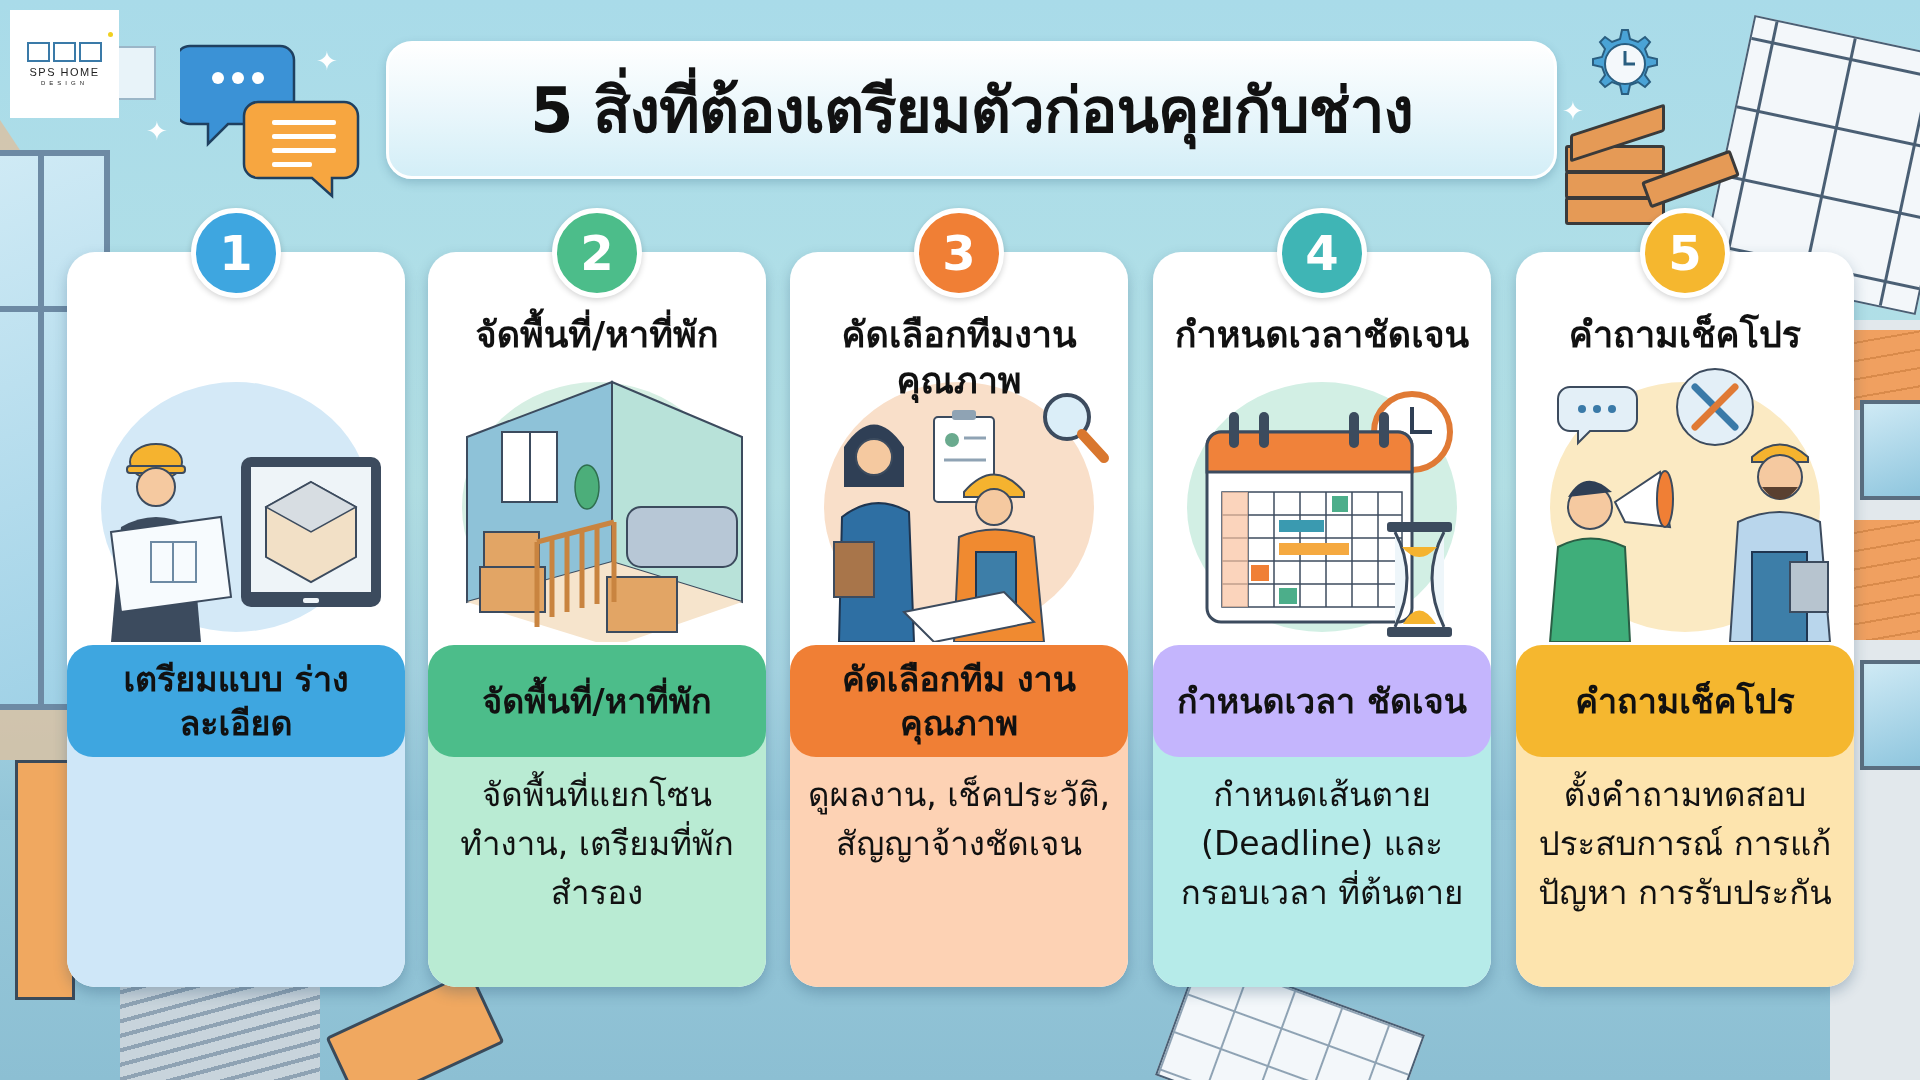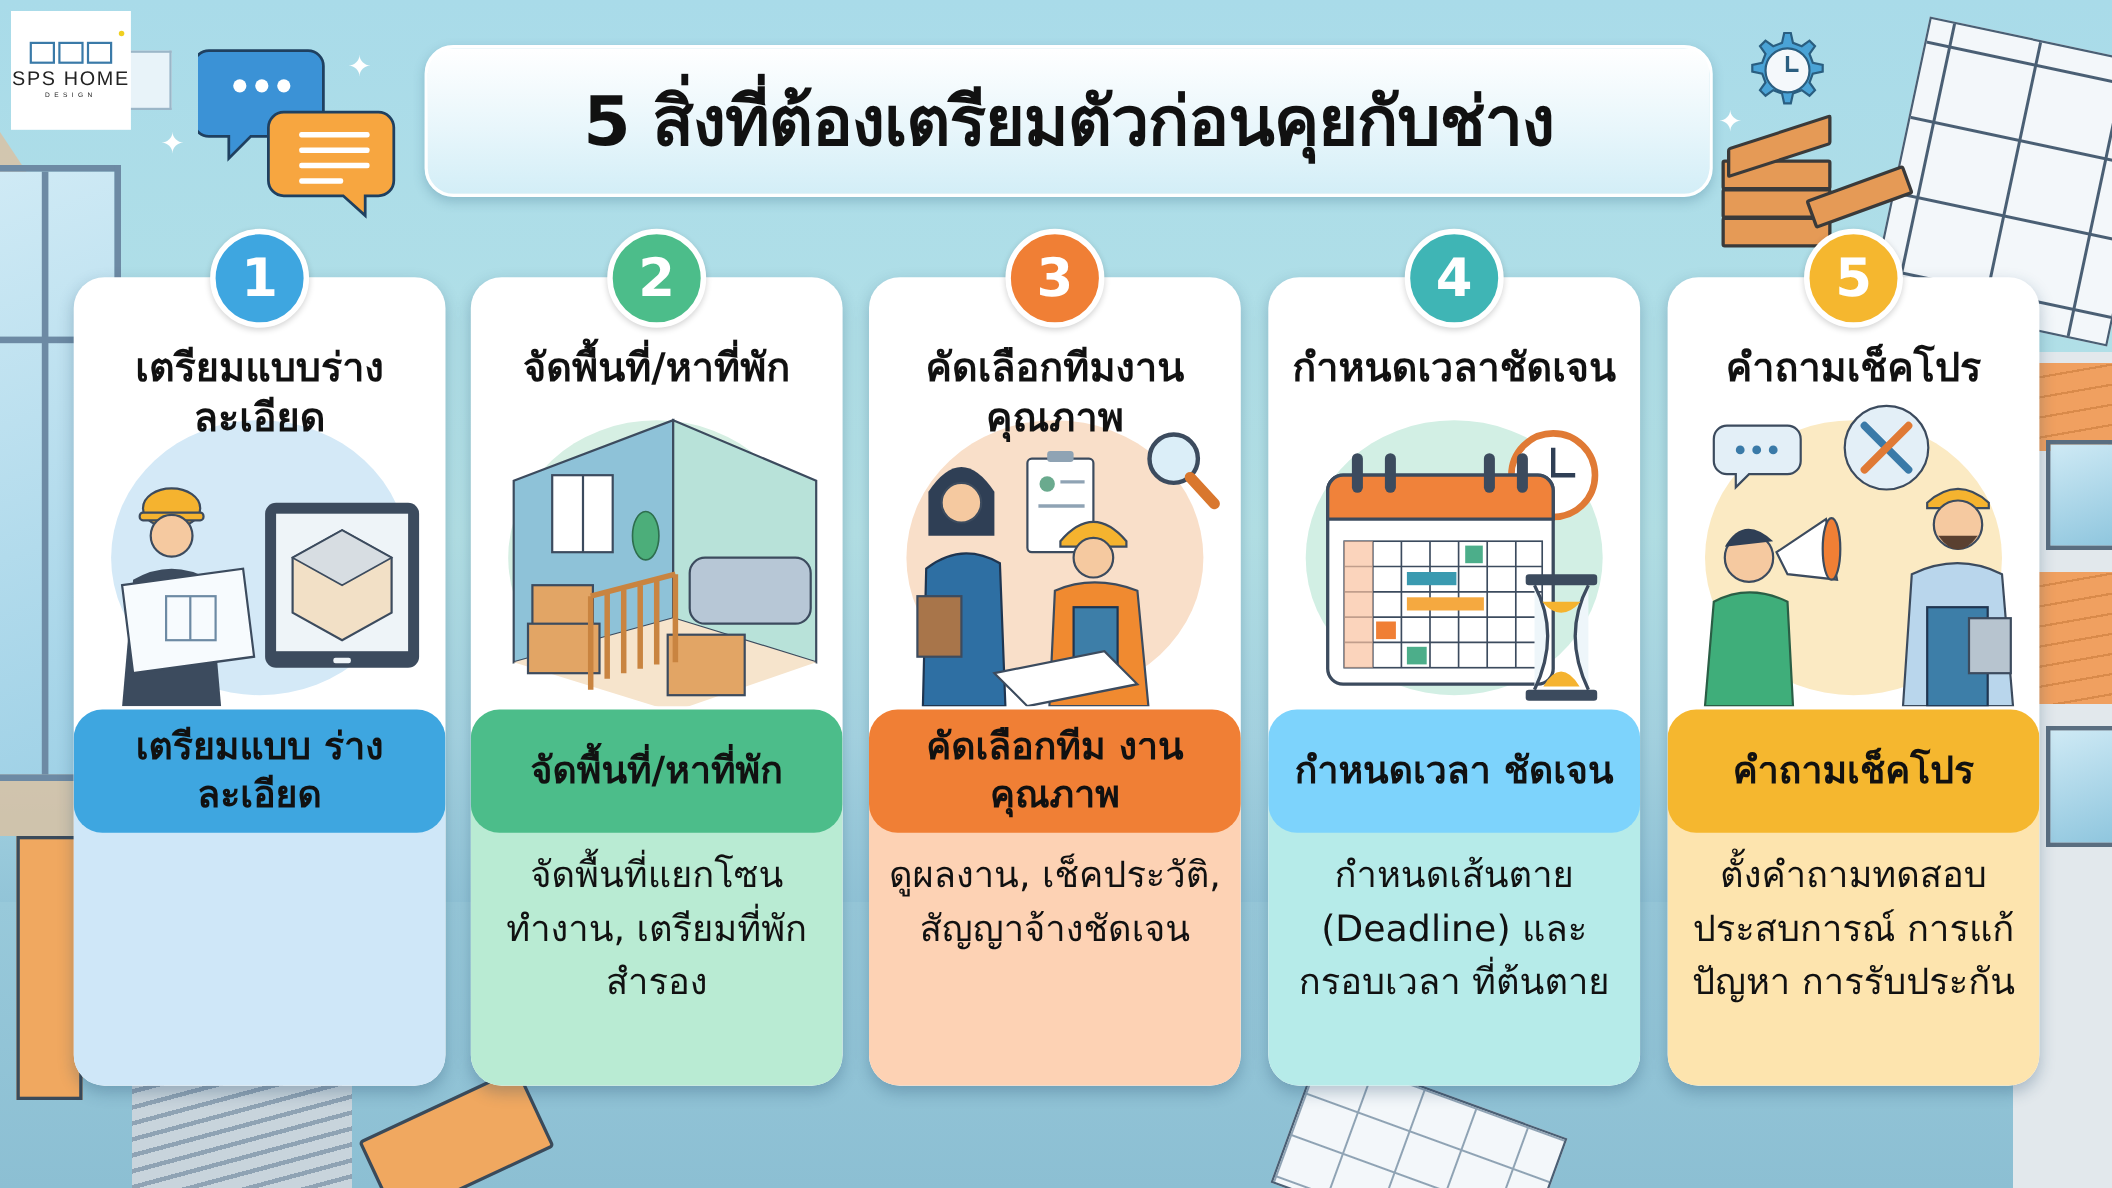--- a/index.html
+++ b/index.html
@@ -103,21 +103,21 @@
   .sparkle { position: absolute; color: #fff; font-size: 26px; line-height: 1; }
 
   
   .logo {
     position: absolute; left: 10px; top: 10px; width: 109px; height: 108px;
     background: #fff; display: flex; flex-direction: column; align-items: center; justify-content: center;
   }
   .logo-mark { width: 76px; height: 20px; display: flex; gap: 3px; margin-bottom: 4px; position: relative; }
   .logo-mark span { flex: 1; border: 2px solid #3a7aa8; }
   .logo-dot { position: absolute; right: -10px; top: -10px; width: 5px; height: 5px; border-radius: 50%; background: #f0d020; }
-  .logo-name { font-family: "Liberation Sans", sans-serif; font-size: 18px; letter-spacing: 1.5px; color: #222; line-height: 1.1; }
+  .logo-name { font-family: "Liberation Sans", sans-serif; font-size: 11px; letter-spacing: 1.5px; color: #222; line-height: 1.1; }
   .logo-sub { font-family: "Liberation Sans", sans-serif; font-size: 6px; letter-spacing: 4px; color: #222; margin-top: 2px; }
 
   
   .title-box {
     position: absolute; left: 386px; top: 41px; width: 1171px; height: 138px;
     border-radius: 26px;
     background: linear-gradient(180deg, #ffffff 0%, #e8f6fb 55%, #d3eef7 100%);
     box-shadow: 0 4px 10px rgba(40,90,120,.25);
     border: 3px solid #ffffff;
     display: flex; align-items: center; justify-content: center;
@@ -252,21 +252,20 @@
       <rect x="46" y="104" width="58" height="7" rx="3" fill="#f5b32f" stroke="#3c4b5e" stroke-width="2"></rect>
       <circle cx="75" cy="125" r="19" fill="#f5c9a0" stroke="#3c4b5e" stroke-width="2"></circle>
       <path d="M30 280 L40 165 Q75 145 110 165 L120 280 Z" fill="#3c4b5e"></path>
       <path d="M30 170 L140 155 L150 235 L40 250 Z" fill="#f7fbfe" stroke="#3c4b5e" stroke-width="2"></path>
       <rect x="70" y="180" width="45" height="40" fill="none" stroke="#6d8aa4" stroke-width="2"></rect>
       <line x1="92" y1="180" x2="92" y2="220" stroke="#6d8aa4" stroke-width="2"></line>
     </svg>
     <div class="desc-bg" style="background:#cfe7f8;"></div>
     <div class="band" style="background:#3ea6e0;">เตรียมแบบ ร่างละเอียด</div>
   </div>
-  <div class="card-heading">เตรียมแบบร่าง ละเอียด</div>
 </div>
 
 <div class="card" style="left:428px;">
   <div class="badge" style="background:#4cbd8a;">2</div>
   <div class="card-inner">
     <div class="illus" style="background:#d6efe3;"></div>
     <svg class="ill-svg" viewBox="0 0 310 280">
       <polygon points="25,75 170,20 170,200 25,240" fill="#8ec2d8" stroke="#3c4b5e" stroke-width="2"></polygon>
       <polygon points="170,20 300,75 300,240 170,200" fill="#b8e2d9" stroke="#3c4b5e" stroke-width="2"></polygon>
       <polygon points="25,240 170,200 300,240 170,285" fill="#f6e4cc"></polygon>
@@ -354,21 +353,21 @@
       <rect x="112" y="158" width="45" height="12" fill="#3a9ab0"></rect>
       <rect x="112" y="181" width="70" height="12" fill="#f5a940"></rect>
       <rect x="84" y="203" width="18" height="16" fill="#f07f35"></rect>
       <rect x="112" y="226" width="18" height="16" fill="#4cae8a"></rect>
       <rect x="220" y="160" width="65" height="10" rx="3" fill="#3c4b5e"></rect>
       <rect x="220" y="265" width="65" height="10" rx="3" fill="#3c4b5e"></rect>
       <path d="M228 170 Q252 215 228 265 M277 170 Q253 215 277 265" stroke="#3c4b5e" stroke-width="3" fill="#eef6fa"></path>
       <path d="M235 185 Q252 205 270 185 Z M236 262 Q252 235 269 262 Z" fill="#f5b32f"></path>
     </svg>
     <div class="desc-bg" style="background:#b6ebe9;"></div>
-    <div class="band" style="background:#7dd3fc;">กำหนดเวลา ชัดเจน</div>
+    <div class="band" style="background:#c4b5fd;">กำหนดเวลา ชัดเจน</div>
   </div>
   <div class="card-heading">กำหนดเวลาชัดเจน</div>
   <div class="desc">กำหนดเส้นตาย (Deadline) และกรอบเวลา ที่ต้นตาย</div>
 </div>
 
 <div class="card" style="left:1516px;">
   <div class="badge" style="background:#f5b72f;">5</div>
   <div class="card-inner">
     <div class="illus" style="background:#fbeac3;"></div>
     <svg class="ill-svg" viewBox="0 0 310 280">

